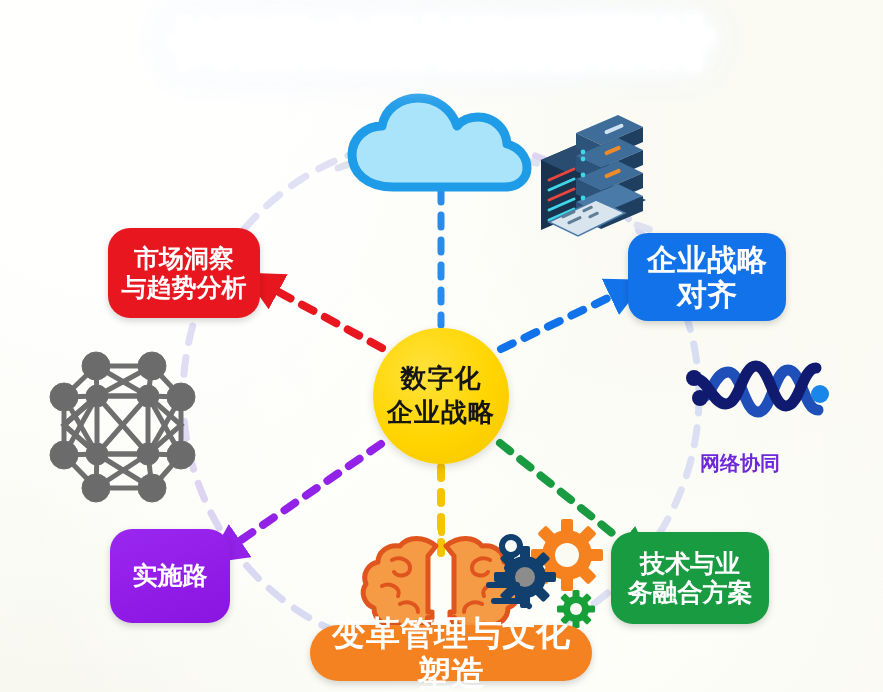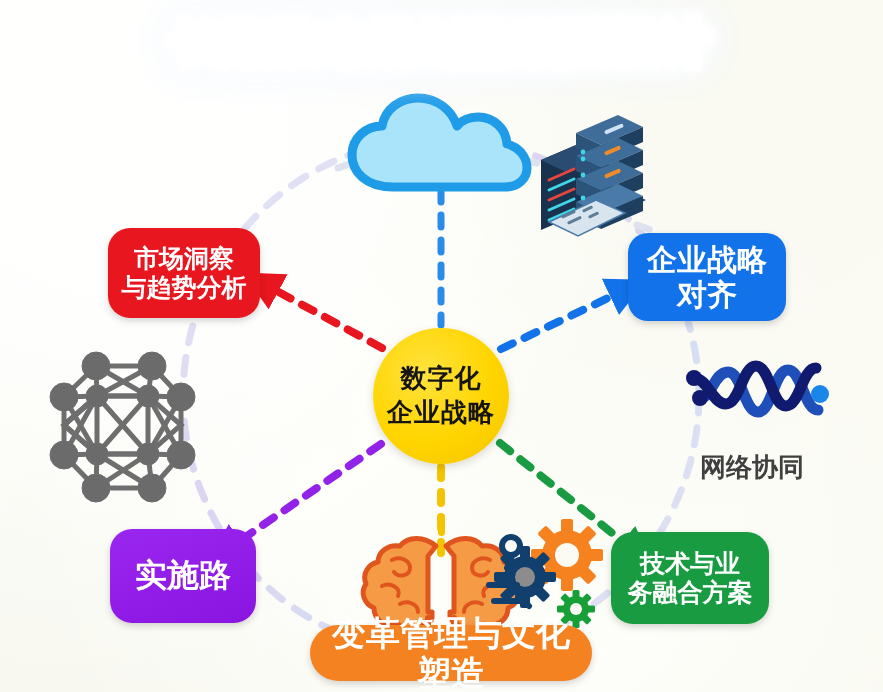--- a/index.html
+++ b/index.html
@@ -55,39 +55,39 @@
     box-shadow:0 3px 7px rgba(0,0,0,.17);
     line-height:1.18;
     padding:0 10px;box-sizing:border-box;
     user-select:none;
   }
   .node span{display:block;}
 
   #node-market{left:108px;top:228px;width:152px;height:90px;background:#e8161f;font-size:25px;}
   #node-strategy{left:628px;top:233px;width:158px;height:88px;background:#1272ea;font-size:30px;border-radius:20px;}
   #node-tech{left:611px;top:532px;width:158px;height:92px;background:#199b41;font-size:25px;}
-  #node-roadmap{left:110px;top:529px;width:146px;height:94px;background:#9322e8;font-size:32px;
+  #node-roadmap{left:110px;top:529px;width:120px;height:94px;background:#9322e8;font-size:25px;
     background:linear-gradient(160deg,#9a27f0,#8a14e0);}
   #node-change{left:310px;top:625px;width:282px;height:56px;background:#f58220;font-size:34px;border-radius:28px;}
 
   
   #center-hub{
     position:absolute;left:373px;top:328px;width:136px;height:136px;
     border-radius:50%;
     background:radial-gradient(circle at 38% 33%,#ffe23d 0%,#ffd500 55%,#f5c400 100%);
     box-shadow:0 3px 9px rgba(0,0,0,.14);
     display:flex;flex-direction:column;align-items:center;justify-content:center;
     color:#151515;font-weight:bold;font-size:26px;line-height:1.3;
     z-index:6;text-align:center;letter-spacing:1px;
   }
 
   
   #network-caption{
     position:absolute;left:700px;top:450px;
-    font-size:26px;font-weight:bold;color:#404040;z-index:7;white-space:nowrap;
+    font-size:20px;font-weight:bold;color:#6d28d9;z-index:7;white-space:nowrap;
   }
 </style>
 </head>
 <body>
 
 <div id="paper-texture"></div>
 
 <div id="stage">
 
   <div id="title-wrap">

